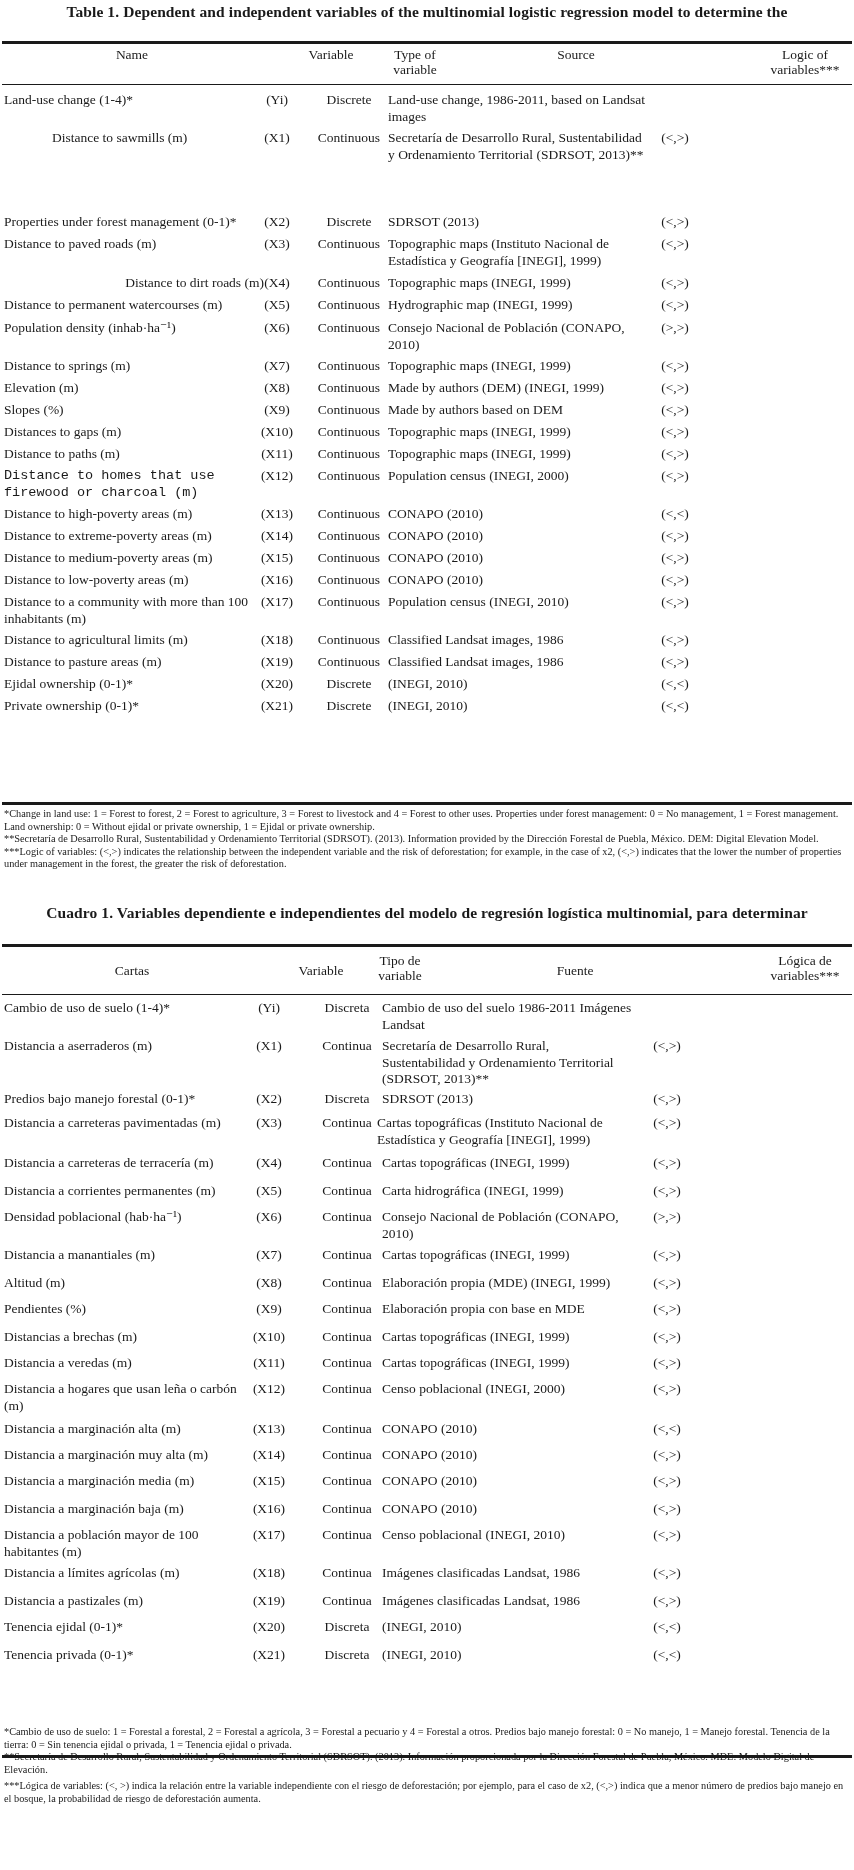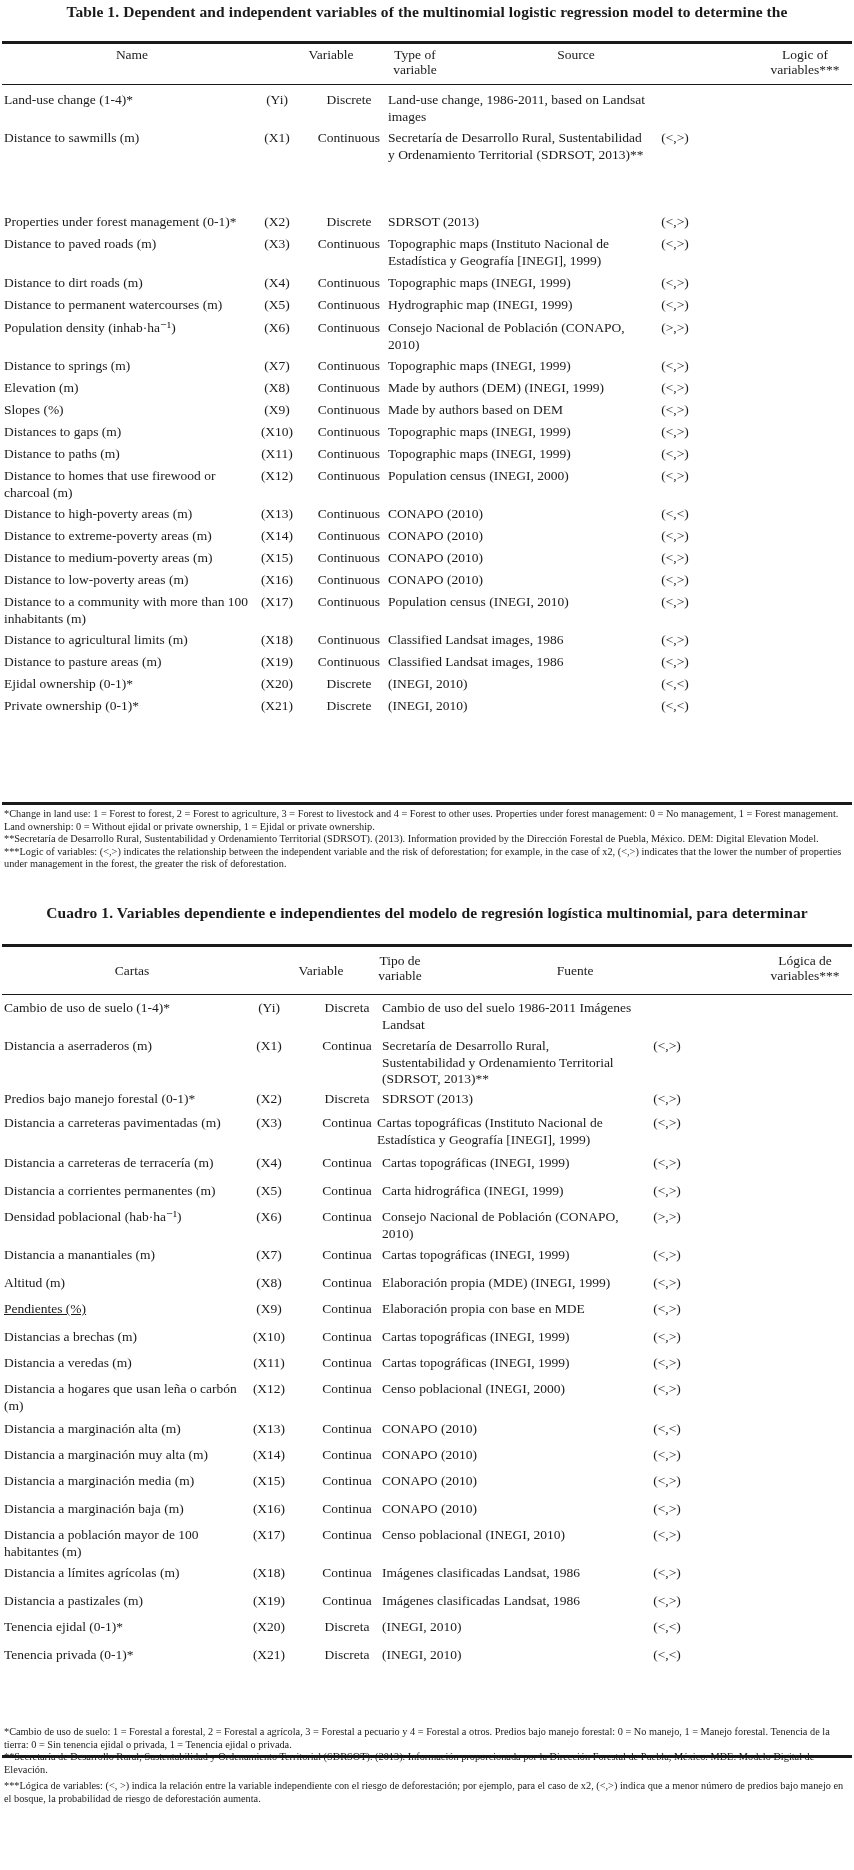--- a/index.html
+++ b/index.html
@@ -45,42 +45,42 @@
 
 <div id="table-en-body">
     <div class="row" style="top: 92px;">
       <div class="c c-name" style="width: 260px;">Land-use change (1-4)*</div>
       <div class="c c-var" style="left: 246px;">(Yi)</div>
       <div class="c c-type" style="left: 304px;">Discrete</div>
       <div class="c c-src" style="left: 388px; width: 260px;">Land-use change, 1986-2011, based on Landsat images</div>
       <div class="c c-logic" style="left: 640px;"></div>
     </div>
     <div class="row" style="top: 130px;">
-      <div class="c c-name" style="width: 260px;">Distance to sawmills (m)</div>
+      <div class="c c-name" style="width: 260px; margin-left: 48px;">Distance to sawmills (m)</div>
       <div class="c c-var" style="left: 246px;">(X1)</div>
       <div class="c c-type" style="left: 304px;">Continuous</div>
       <div class="c c-src" style="left: 388px; width: 260px;">Secretaría de Desarrollo Rural, Sustentabilidad y Ordenamiento Territorial (SDRSOT, 2013)**</div>
       <div class="c c-logic" style="left: 640px;">(&lt;,&gt;)</div>
     </div>
     <div class="row" style="top: 214px;">
       <div class="c c-name" style="width: 260px;">Properties under forest management (0-1)*</div>
       <div class="c c-var" style="left: 246px;">(X2)</div>
       <div class="c c-type" style="left: 304px;">Discrete</div>
       <div class="c c-src" style="left: 388px; width: 260px;">SDRSOT (2013)</div>
       <div class="c c-logic" style="left: 640px;">(&lt;,&gt;)</div>
     </div>
     <div class="row" style="top: 236px;">
       <div class="c c-name" style="width: 260px;">Distance to paved roads (m)</div>
       <div class="c c-var" style="left: 246px;">(X3)</div>
       <div class="c c-type" style="left: 304px;">Continuous</div>
       <div class="c c-src" style="left: 388px; width: 260px;">Topographic maps (Instituto Nacional de Estadística y Geografía [INEGI], 1999)</div>
       <div class="c c-logic" style="left: 640px;">(&lt;,&gt;)</div>
     </div>
     <div class="row" style="top: 275px;">
-      <div class="c c-name" style="width: 260px;">Distance to dirt roads (m)</div>
+      <div class="c c-name" style="width: 260px; text-align: right;">Distance to dirt roads (m)</div>
       <div class="c c-var" style="left: 246px;">(X4)</div>
       <div class="c c-type" style="left: 304px;">Continuous</div>
       <div class="c c-src" style="left: 388px; width: 260px;">Topographic maps (INEGI, 1999)</div>
       <div class="c c-logic" style="left: 640px;">(&lt;,&gt;)</div>
     </div>
     <div class="row" style="top: 297px;">
       <div class="c c-name" style="width: 260px;">Distance to permanent watercourses (m)</div>
       <div class="c c-var" style="left: 246px;">(X5)</div>
       <div class="c c-type" style="left: 304px;">Continuous</div>
       <div class="c c-src" style="left: 388px; width: 260px;">Hydrographic map (INEGI, 1999)</div>
@@ -122,21 +122,21 @@
       <div class="c c-logic" style="left: 640px;">(&lt;,&gt;)</div>
     </div>
     <div class="row" style="top: 446px;">
       <div class="c c-name" style="width: 260px;">Distance to paths (m)</div>
       <div class="c c-var" style="left: 246px;">(X11)</div>
       <div class="c c-type" style="left: 304px;">Continuous</div>
       <div class="c c-src" style="left: 388px; width: 260px;">Topographic maps (INEGI, 1999)</div>
       <div class="c c-logic" style="left: 640px;">(&lt;,&gt;)</div>
     </div>
     <div class="row" style="top: 468px;">
-      <div class="c c-name" style="width: 260px;">Distance to homes that use firewood  or charcoal (m)</div>
+      <div class="c c-name" style="width: 260px; font-family: Liberation Mono, monospace;">Distance to homes that use firewood  or charcoal (m)</div>
       <div class="c c-var" style="left: 246px;">(X12)</div>
       <div class="c c-type" style="left: 304px;">Continuous</div>
       <div class="c c-src" style="left: 388px; width: 260px;">Population census (INEGI, 2000)</div>
       <div class="c c-logic" style="left: 640px;">(&lt;,&gt;)</div>
     </div>
     <div class="row" style="top: 506px;">
       <div class="c c-name" style="width: 260px;">Distance to high-poverty areas (m)</div>
       <div class="c c-var" style="left: 246px;">(X13)</div>
       <div class="c c-type" style="left: 304px;">Continuous</div>
       <div class="c c-src" style="left: 388px; width: 260px;">CONAPO (2010)</div>
@@ -283,21 +283,21 @@
       <div class="c c-logic" style="left: 632px;">(&lt;,&gt;)</div>
     </div>
     <div class="row" style="top: 1275px;">
       <div class="c c-name" style="width: 248px;">Altitud (m)</div>
       <div class="c c-var" style="left: 238px;">(X8)</div>
       <div class="c c-type" style="left: 302px;">Continua</div>
       <div class="c c-src" style="left: 382px; width: 250px;">Elaboración propia (MDE) (INEGI, 1999)</div>
       <div class="c c-logic" style="left: 632px;">(&lt;,&gt;)</div>
     </div>
     <div class="row" style="top: 1301px;">
-      <div class="c c-name" style="width: 248px; text-decoration: underline;">Pendientes (%)</div>
+      <div class="c c-name" style="width: 248px;">Pendientes (%)</div>
       <div class="c c-var" style="left: 238px;">(X9)</div>
       <div class="c c-type" style="left: 302px;">Continua</div>
       <div class="c c-src" style="left: 382px; width: 250px;">Elaboración propia con base en MDE</div>
       <div class="c c-logic" style="left: 632px;">(&lt;,&gt;)</div>
     </div>
     <div class="row" style="top: 1329px;">
       <div class="c c-name" style="width: 248px;">Distancias a brechas (m)</div>
       <div class="c c-var" style="left: 238px;">(X10)</div>
       <div class="c c-type" style="left: 302px;">Continua</div>
       <div class="c c-src" style="left: 382px; width: 250px;">Cartas topográficas (INEGI, 1999)</div>

